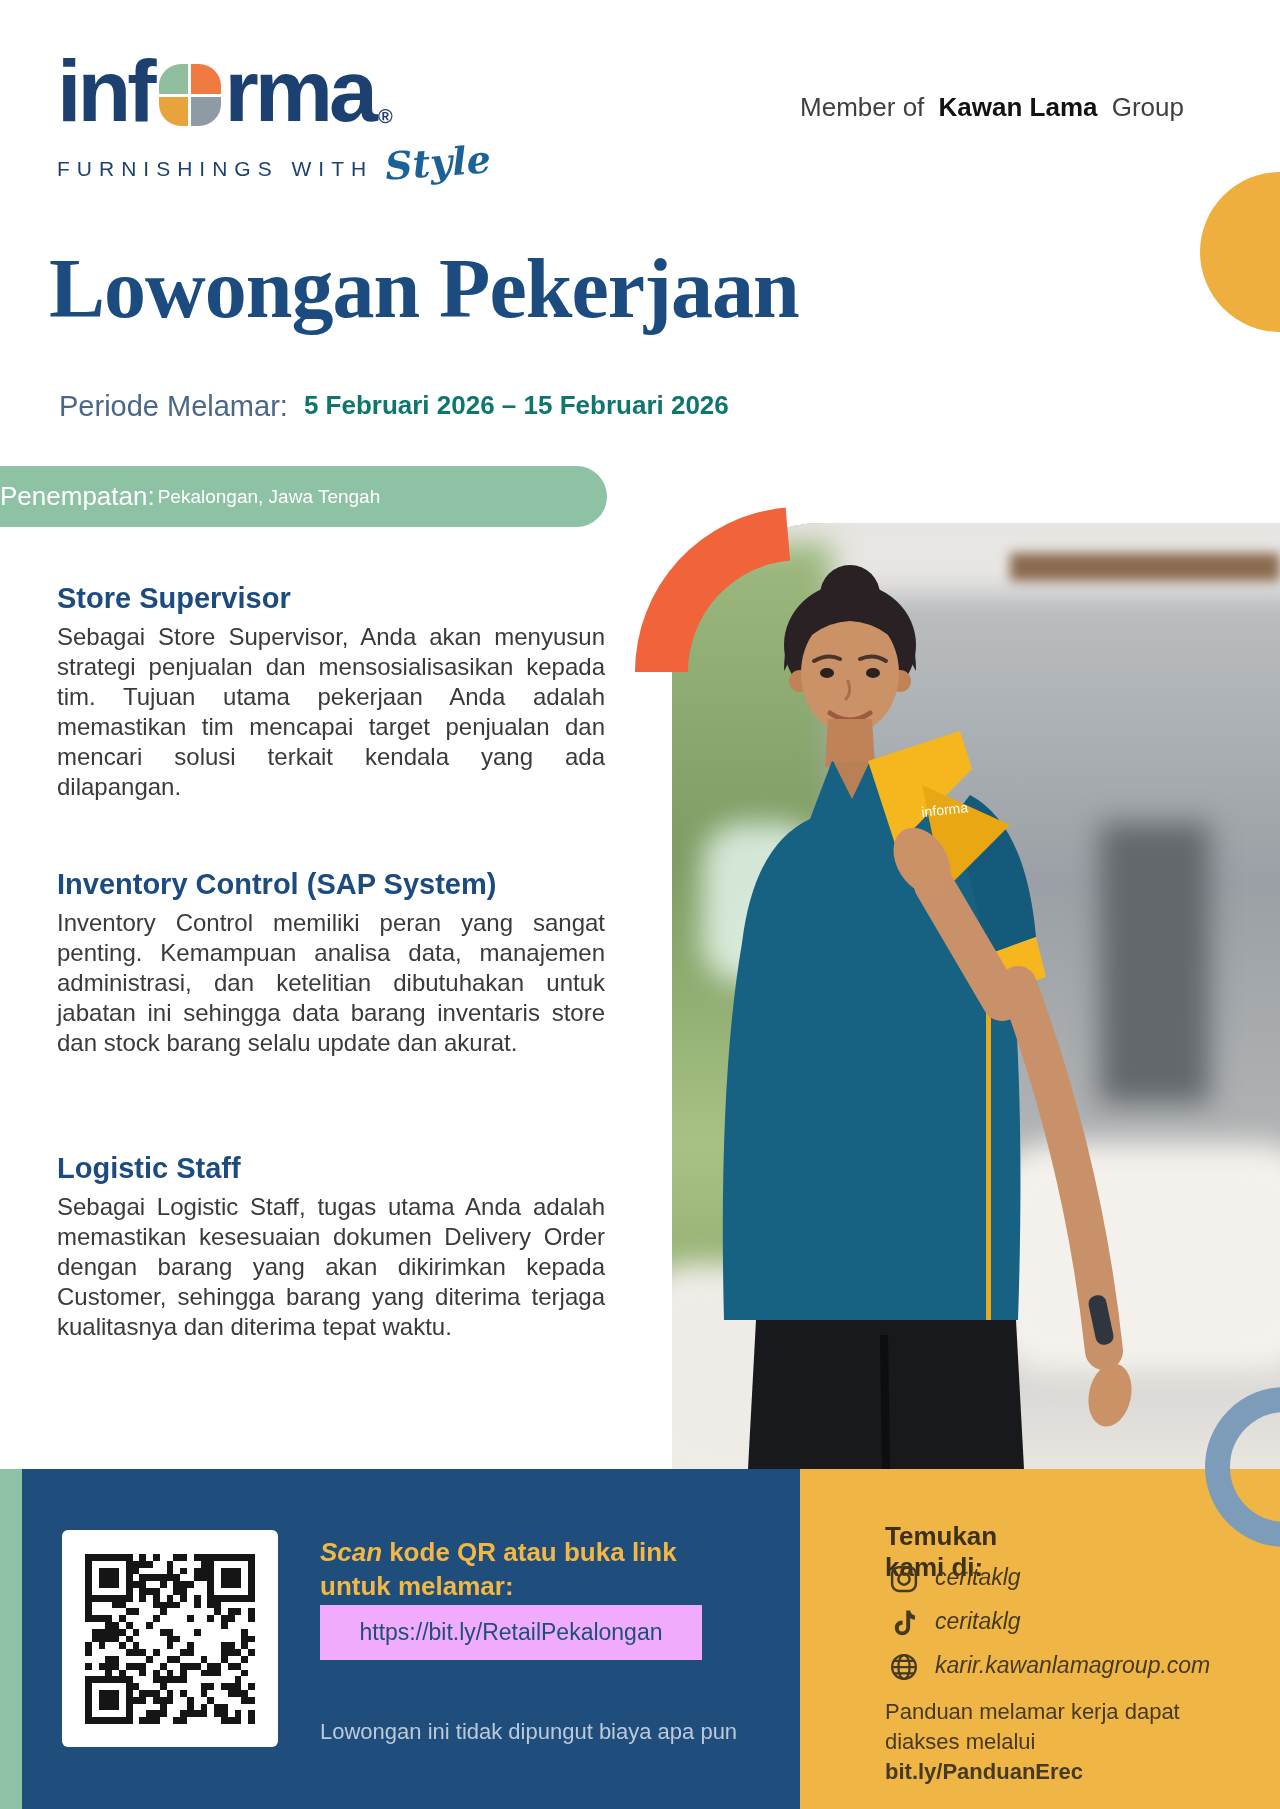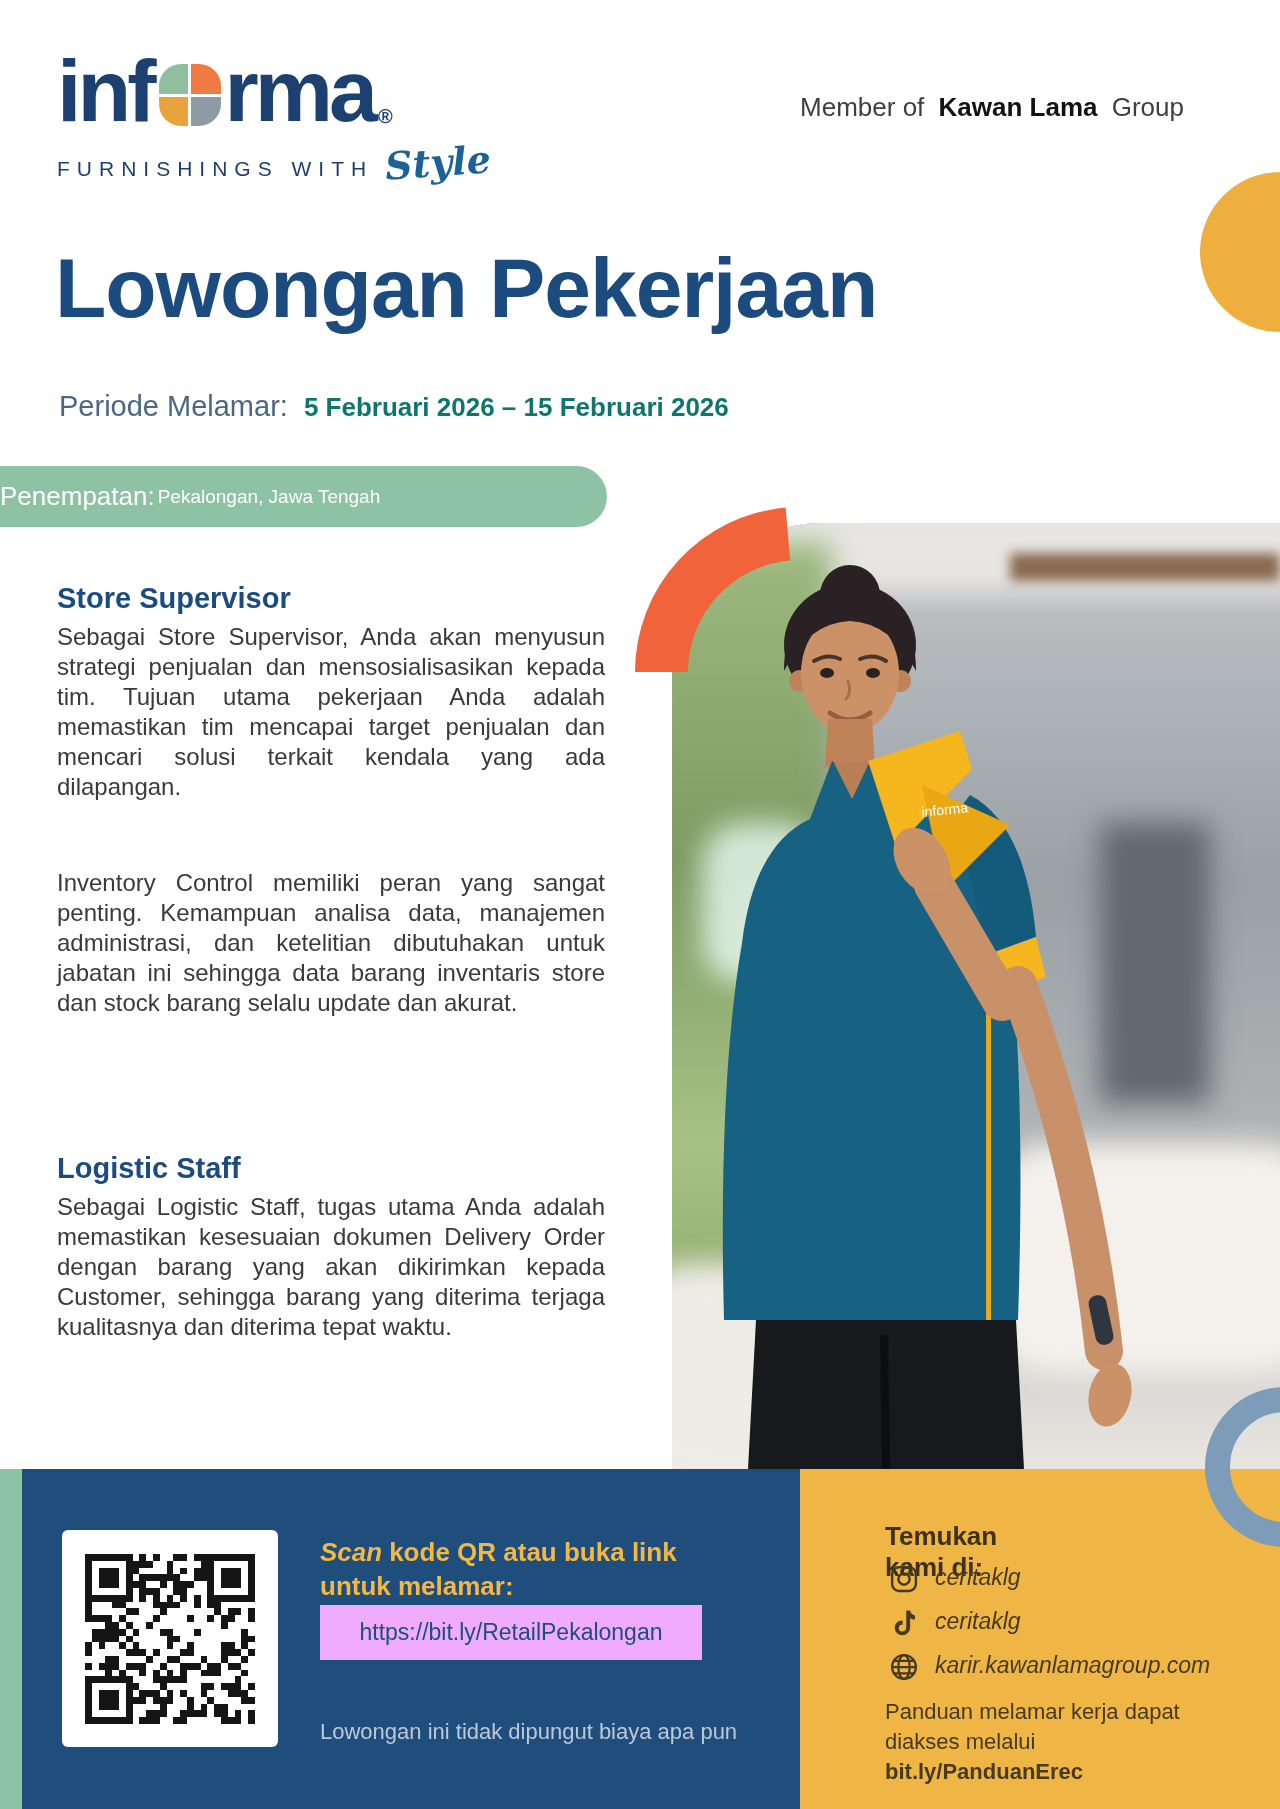--- a/index.html
+++ b/index.html
@@ -20,23 +20,23 @@
       linear-gradient(#fff,#fff) 0 50%/100% 3px no-repeat,
       conic-gradient(#ef7b43 0 90deg,#8e9ba4 90deg 180deg,#e8a33d 180deg 270deg,#8fbf9f 270deg 360deg);}
   .logo-reg{font-size:20px;font-weight:700;margin:0 0 2px 4px;}
   .logo-tag{display:flex;align-items:baseline;margin-top:10px;}
   .logo-tagline{font-size:21px;letter-spacing:7px;color:#1c4170;font-weight:500;}
   .logo-script{font-family:"DejaVu Serif",serif;font-style:italic;font-weight:700;
     font-size:38px;color:#1d6296;margin-left:12px;transform:rotate(-4deg);}
   .member-of{position:absolute;top:92px;right:96px;font-size:26px;color:#3f3f3f;}
   .member-of b{color:#121212;margin:0 7px;}
   
-  .page-title{position:absolute;left:55px;top:240px;font-size:84px;font-weight:800;
-    color:#1c4b80;letter-spacing:-1px;}
-  .period{position:absolute;left:59px;top:390px;display:flex;align-items:flex-end;}
+  .page-title{position:absolute;left:49px;top:240px;font-size:84px;font-weight:800;
+    color:#1c4b80;letter-spacing:-1px;font-family:Liberation Serif, serif;}
+  .period{position:absolute;left:59px;top:390px;display:flex;align-items:flex-start;}
   .period-label{font-size:29px;color:#4b6787;font-weight:500;}
   .period-value{font-size:26px;color:#0f766e;font-weight:700;margin-left:16px;}
   .placement-banner{position:absolute;left:0;top:466px;width:607px;height:61px;
     background:#8ec2a4;border-radius:0 31px 31px 0;display:flex;align-items:center;
     box-sizing:border-box;color:#fff;}
   .placement-label{font-size:26px;font-weight:400;}
   .placement-value{font-size:19px;font-weight:400;margin-left:3px;}
   
   .job{position:absolute;left:57px;width:548px;}
   .job.j0{top:582px;} .job.j1{top:868px;} .job.j2{top:1152px;}
@@ -119,20 +119,21 @@
   <div class="placement-banner">
     <span class="placement-label">Penempatan:</span>
     <span class="placement-value">Pekalongan, Jawa Tengah</span>
   </div>
 
   <div class="job j0">
     <h2 class="job-title">Store Supervisor</h2>
     <p class="job-desc">Sebagai Store Supervisor, Anda akan menyusun strategi penjualan dan mensosialisasikan kepada tim. Tujuan utama pekerjaan Anda adalah memastikan tim mencapai target penjualan dan mencari solusi terkait kendala yang ada dilapangan.</p>
   </div>
   <div class="job j1">
+    <h2 class="job-title">Inventory Control (SAP System)</h2>
     <p class="job-desc">Inventory Control memiliki peran yang sangat penting. Kemampuan analisa data, manajemen administrasi, dan ketelitian dibutuhakan untuk jabatan ini sehingga data barang inventaris store dan stock barang selalu update dan akurat.</p>
   </div>
   <div class="job j2">
     <h2 class="job-title">Logistic Staff</h2>
     <p class="job-desc">Sebagai Logistic Staff, tugas utama Anda adalah memastikan kesesuaian dokumen Delivery Order dengan barang yang akan dikirimkan kepada Customer, sehingga barang yang diterima terjaga kualitasnya dan diterima tepat waktu.</p>
   </div>
 
   <div class="photo" aria-hidden="true">
     <div class="ph-base"></div>
     <div class="blob ph-ceiling"></div>

